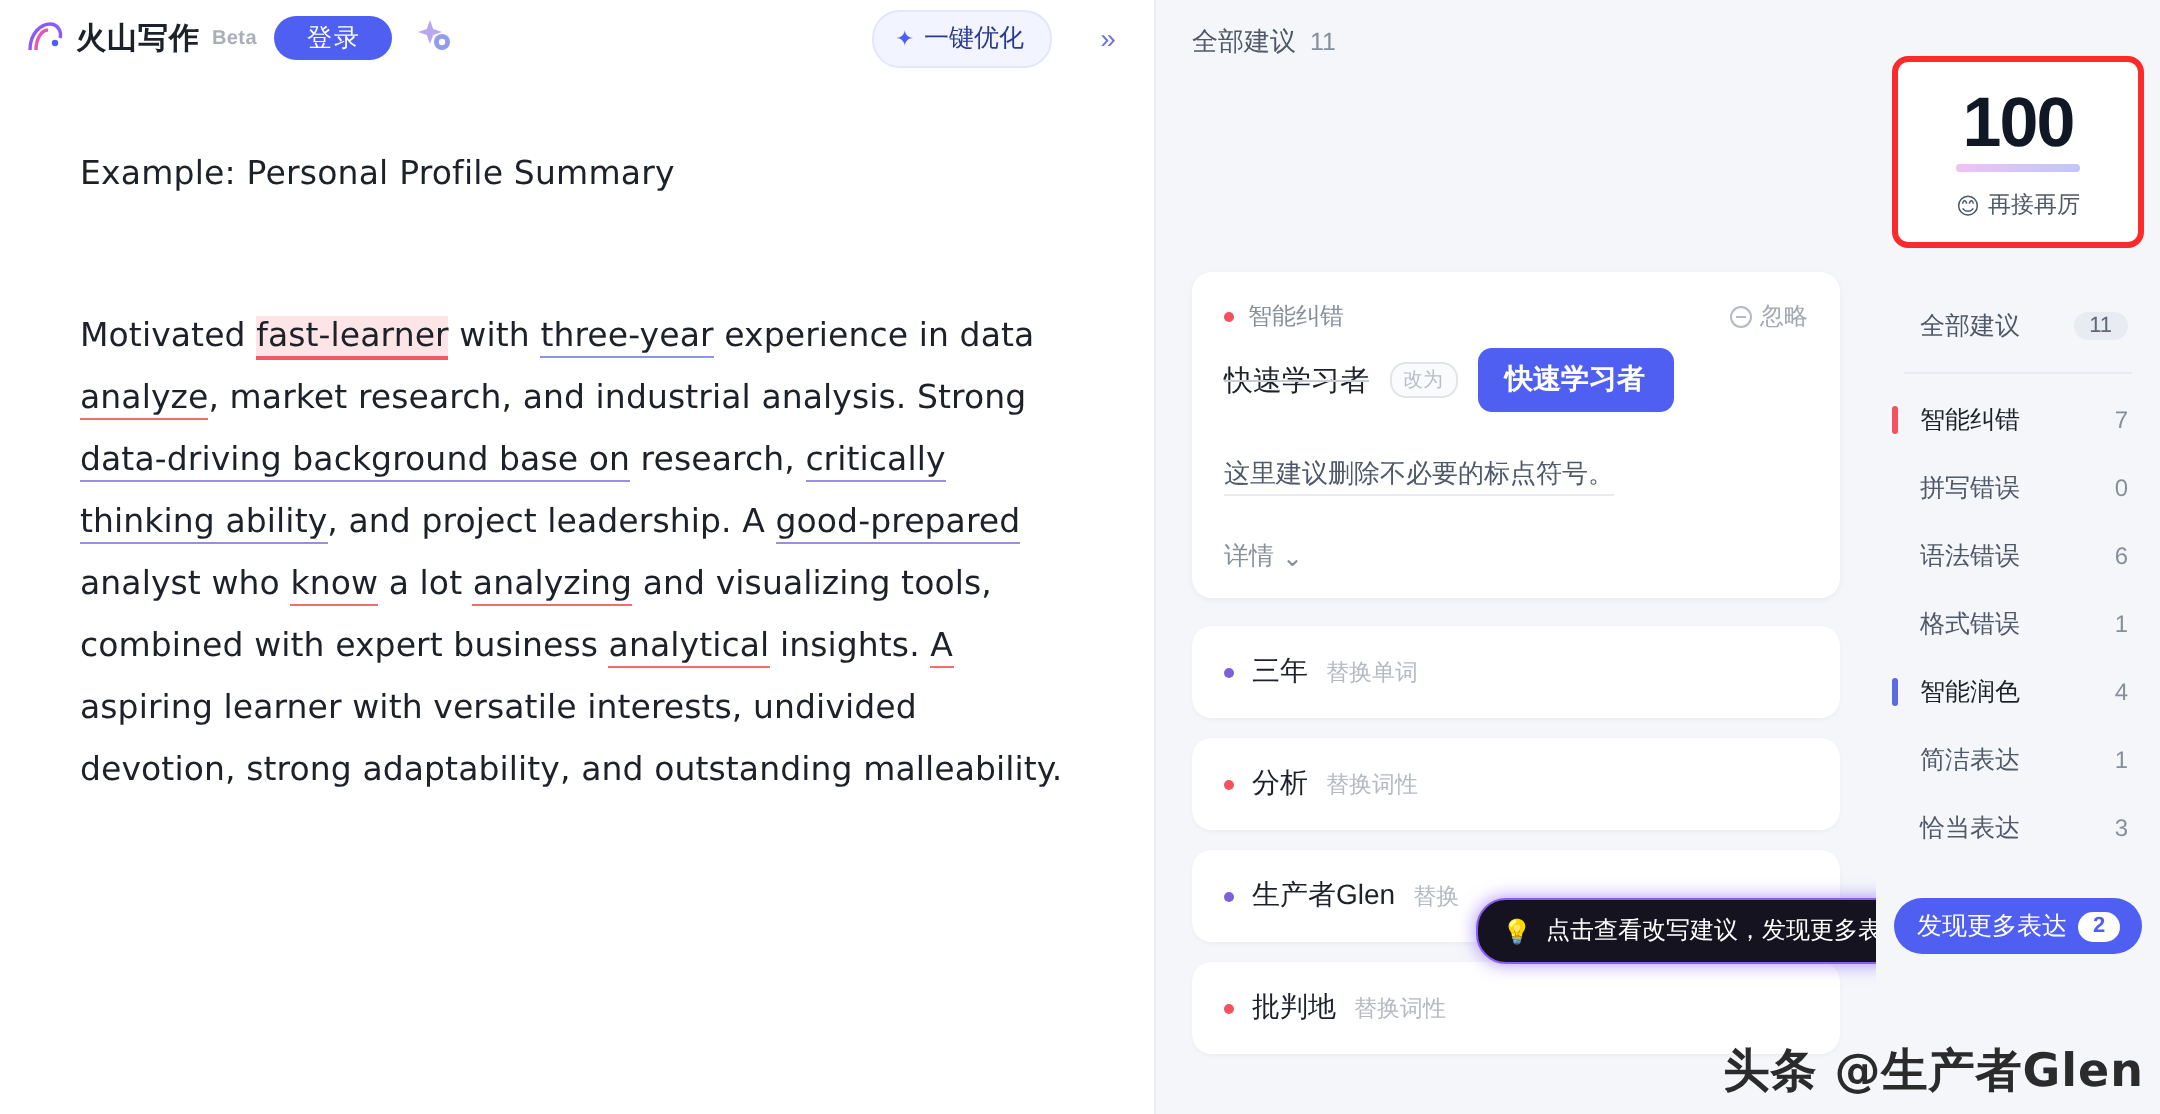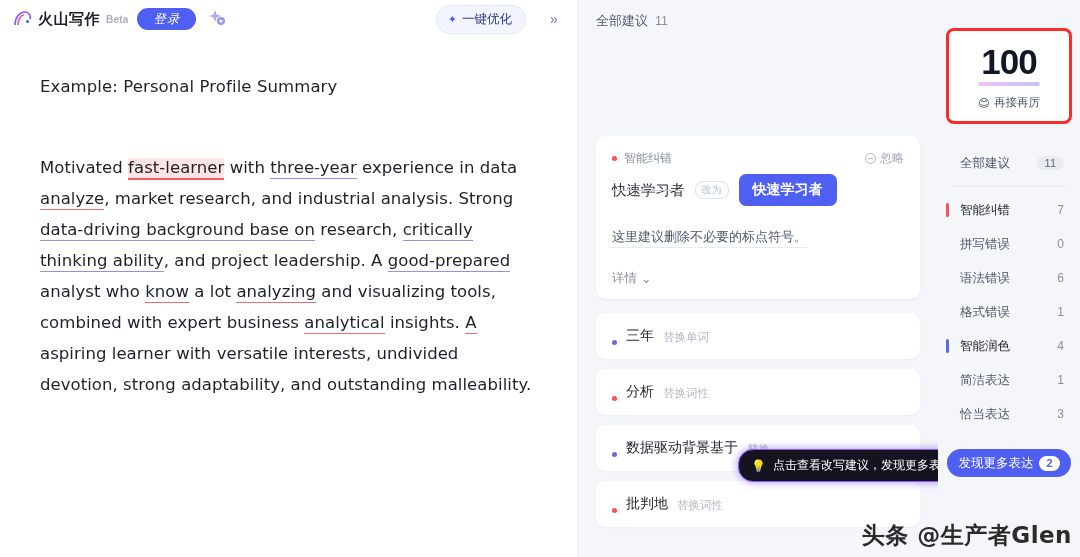--- a/index.html
+++ b/index.html
@@ -25,21 +25,21 @@
   .brand-name {
     font-size: 15px; font-weight: bold; color: #1d2129; letter-spacing: .5px;
   }
   .beta-tag {
     font-size: 10px; color: #a9aeb8; font-weight: bold;
     letter-spacing: .2px; margin-left: 1px;
   }
   .login-btn {
     background: #4f5ff2; color: #fff; font-size: 12.5px;
     border-radius: 13px; padding: 5px 16px; line-height: 1;
-    letter-spacing: 1px; cursor: pointer; border: none; font-style: italic;
+    letter-spacing: 1px; cursor: pointer; border: none;
   }
   .avatar-icon {
     width: 26px; height: 26px; display: flex; align-items: center;
     justify-content: center;
   }
   .topbar-spacer { flex: 1; }
   .optimize-btn {
     display: flex; align-items: center; gap: 5px;
     background: #f2f4ff; border: 1px solid #e2e6fb;
     border-radius: 14px; padding: 5px 13px 5px 11px;
@@ -121,21 +121,21 @@
     margin-top: 22px; font-size: 13px; color: #4e5969;
     border-bottom: 1px solid #e8eaf0; display: inline-block;
     padding-bottom: 1px;
   }
   .card-more {
     margin-top: 22px; font-size: 12.5px; color: #86909c;
     display: flex; align-items: center; gap: 4px; cursor: pointer;
   }
   .sugg-row {
     background: #fff; border-radius: 10px; margin: 0 18px 10px 18px;
-    padding: 14px 16px; display: flex; align-items: flex-end; gap: 9px;
+    padding: 14px 16px; display: flex; align-items: center; gap: 9px;
     box-shadow: 0 1px 2px rgba(20,30,80,.04); cursor: pointer;
   }
   .row-word { font-size: 14px; color: #1d2129; }
   .row-action { font-size: 11.5px; color: #b4b9c4; }
 
   .tooltip {
     position: absolute; left: 160px; top: 449px;
     background: #15131f; color: #ffffff; font-size: 12px;
     border-radius: 15px; padding: 7px 16px 7px 12px;
     display: flex; align-items: center; gap: 7px;
@@ -282,21 +282,21 @@
         <span class="row-word">三年</span>
         <span class="row-action">替换单词</span>
       </div>
       <div class="sugg-row">
         <span class="dot dot-red"></span>
         <span class="row-word">分析</span>
         <span class="row-action">替换词性</span>
       </div>
       <div class="sugg-row">
         <span class="dot dot-purple"></span>
-        <span class="row-word">数据驱动背景基于</span>
+        <span class="row-word">生产者Glen</span>
         <span class="row-action">替换</span>
       </div>
       <div class="sugg-row">
         <span class="dot dot-red"></span>
         <span class="row-word">批判地</span>
         <span class="row-action">替换词性</span>
       </div>
     </div>
 
     <div class="tooltip">

